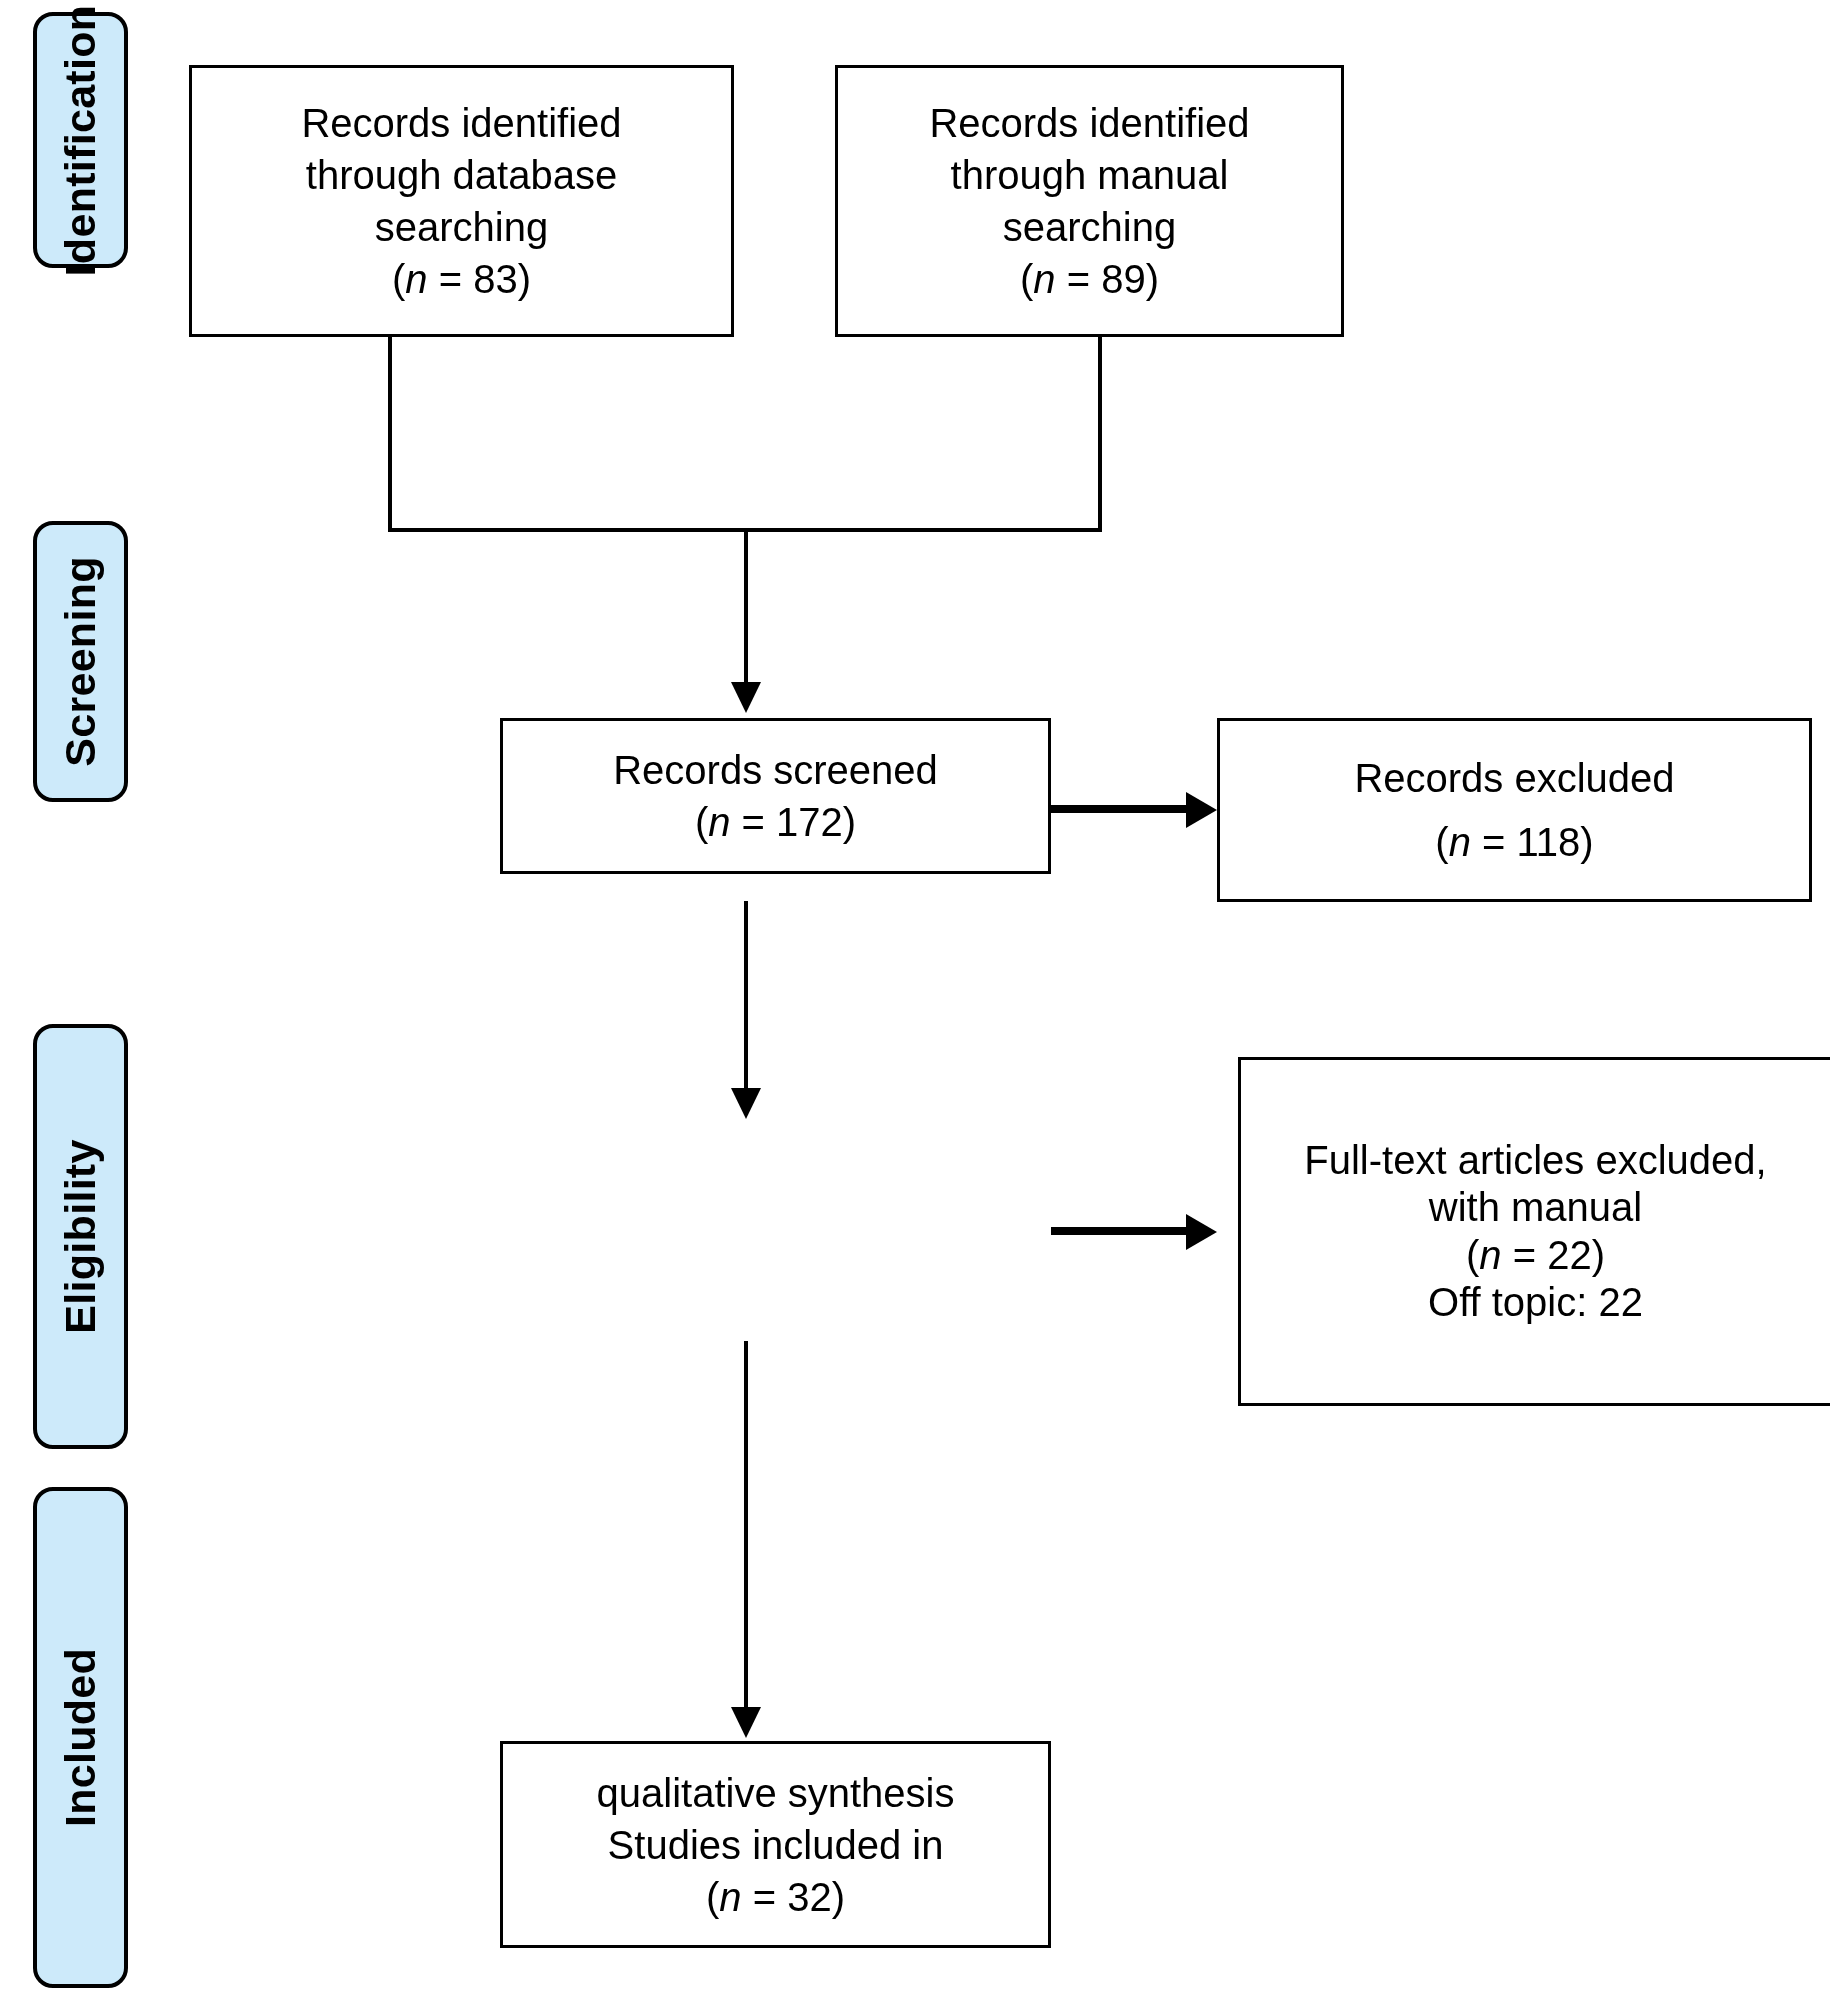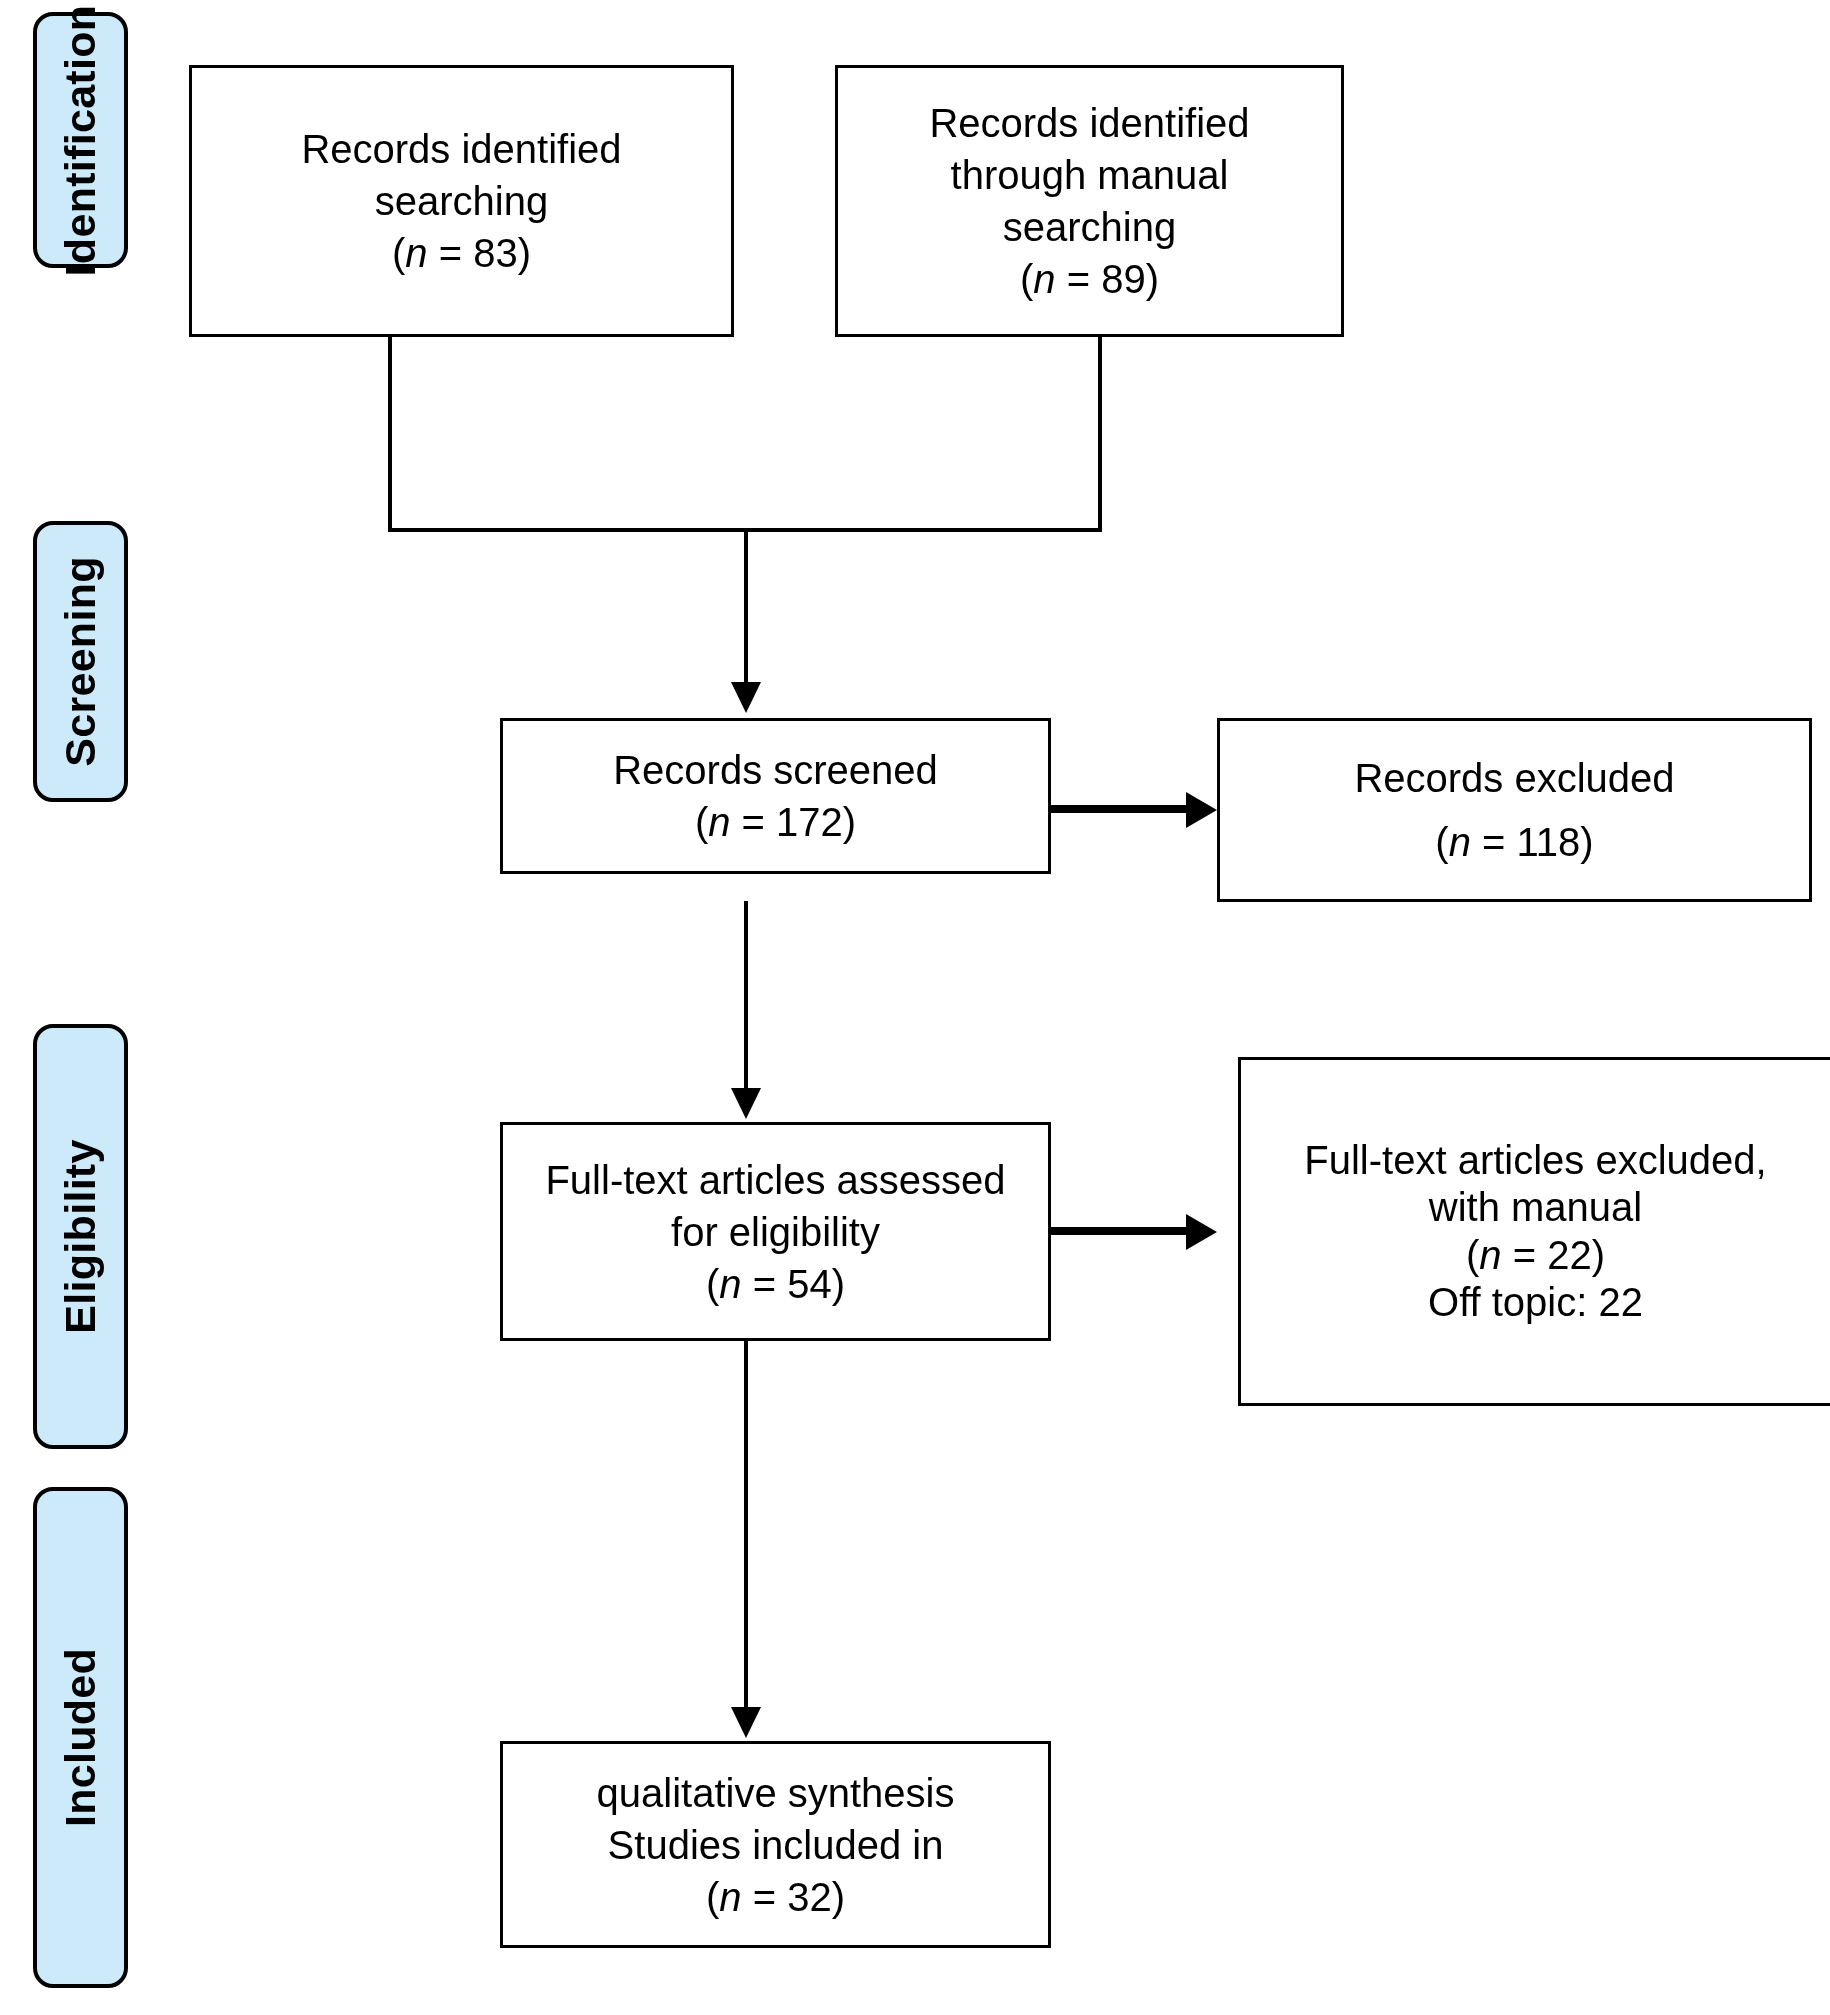--- a/index.html
+++ b/index.html
@@ -114,20 +114,21 @@
   <div class="stage-pill" style="left:33px; top:1024px; width:95px; height:425px;">
     <span class="stage-label">Eligibility</span>
   </div>
 
   <div class="stage-pill" style="left:33px; top:1487px; width:95px; height:501px;">
     <span class="stage-label">Included</span>
   </div>
 
   <div class="node-box" style="left:189px; top:65px; width:545px; height:272px;">
     <div class="node-line">Records identified</div>
+    <div class="node-line">through database</div>
     <div class="node-line">searching</div>
     <div class="node-line"><span>(</span><span class="ital">n</span><span> =  83)</span></div>
   </div>
 
   <div class="node-box" style="left:835px; top:65px; width:509px; height:272px;">
     <div class="node-line">Records identified</div>
     <div class="node-line">through manual</div>
     <div class="node-line">searching</div>
     <div class="node-line"><span>(</span><span class="ital">n</span><span> =  89)</span></div>
   </div>
@@ -147,25 +148,20 @@
     <div class="node-line">Records excluded</div>
     <div class="node-line"><span>(</span><span class="ital">n</span><span> =  118)</span></div>
   </div>
 
   <div class="harrow-stem" style="left:1051px; top:805px; width:137px;"></div>
   <div class="arrow-right" style="left:1186px; top:792px;"></div>
 
   <div class="varrow-stem" style="left:744px; top:901px; height:189px;"></div>
   <div class="arrow-down" style="left:731px; top:1088px;"></div>
 
-  <div class="node-box" style="left:500px; top:1122px; width:551px; height:219px;">
-    <div class="node-line">Full-text articles assessed</div>
-    <div class="node-line">for eligibility</div>
-    <div class="node-line"><span>(</span><span class="ital">n</span><span> =  54)</span></div>
-  </div>
 
   <div class="node-box" style="left:1217px; top:1057px; width:595px; height:349px;margin-left:21px;">
     <div class="node-line tight">Full-text articles excluded,</div>
     <div class="node-line tight">with manual</div>
     <div class="node-line tight"><span>(</span><span class="ital">n</span><span> =  22)</span></div>
     <div class="node-line tight">Off topic: 22</div>
   </div>
 
   <div class="harrow-stem" style="left:1051px; top:1227px; width:137px;"></div>
   <div class="arrow-right" style="left:1186px; top:1214px;"></div>

